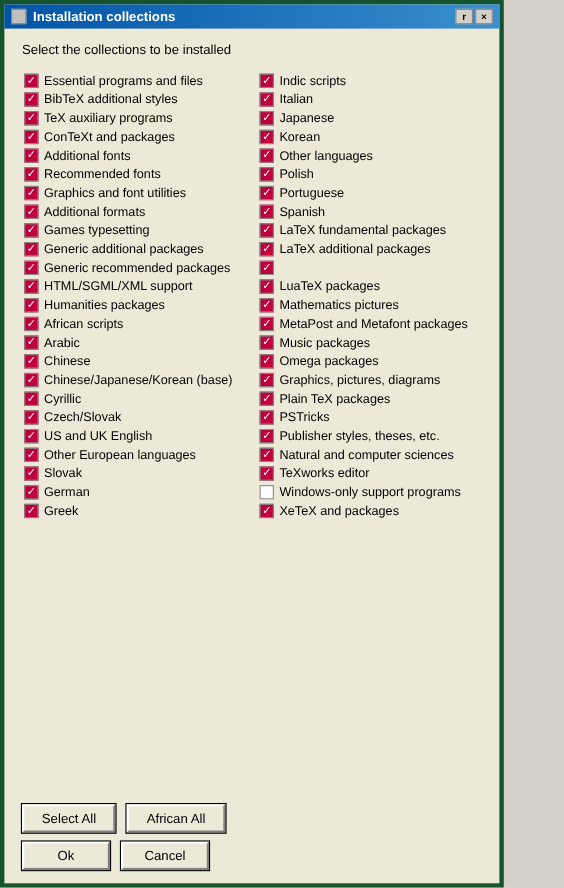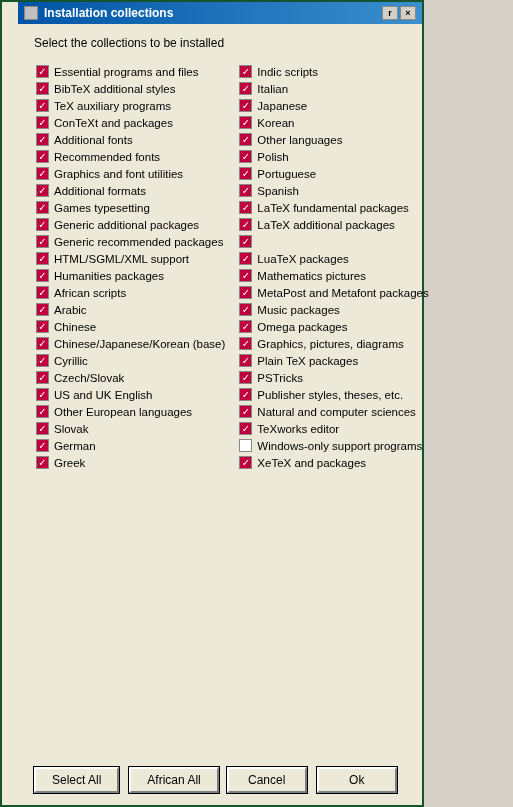--- a/index.html
+++ b/index.html
@@ -2,27 +2,26 @@
 <html><head>
   <meta charset="utf-8">
   <style>
     * { box-sizing: border-box; margin: 0; padding: 0; }
     body {
       font-family: 'Segoe UI', Tahoma, Geneva, Verdana, sans-serif;
       font-size: 12px;
       background: #d4d0c8;
     }
     .window {
-      width: 424px;
+      width: 458px;
       min-height: 807px;
       background: #ece9d8;
-      border: 2px solid #14532d;
+      border: 4px solid #14532d;
       display: flex;
       flex-direction: column;
-      padding-left: 16px;
     }
     .titlebar {
       background: linear-gradient(to right, #0054a6, #3a8fcd);
       color: white;
       font-size: 12px;
       font-weight: bold;
       padding: 4px 6px;
       display: flex;
       align-items: center;
       justify-content: space-between;
@@ -104,20 +103,21 @@
       line-height: 1;
     }
     .item-label {
       font-size: 11.5px;
       color: #000;
       white-space: nowrap;
     }
     .bottom-buttons {
       margin-top: 14px;
       display: flex;
+      flex-direction: column;
       align-items: flex-start;
       gap: 8px;
     }
     .btn-row {
       display: flex;
       gap: 10px;
     }
     .btn {
       min-width: 80px;
       padding: 4px 16px;
@@ -441,18 +441,18 @@
     </div>
         </div>
     </div>
 
     <div class="bottom-buttons">
       <div class="btn-row">
         <button class="btn">Select All</button>
         <button class="btn">African All</button>
       </div>
       <div class="btn-row">
+        <button class="btn">Ok</button>
         <button class="btn">Cancel</button>
-        <button class="btn">Ok</button>
       </div>
     </div>
   </div>
 </div>
 
 </body></html>

